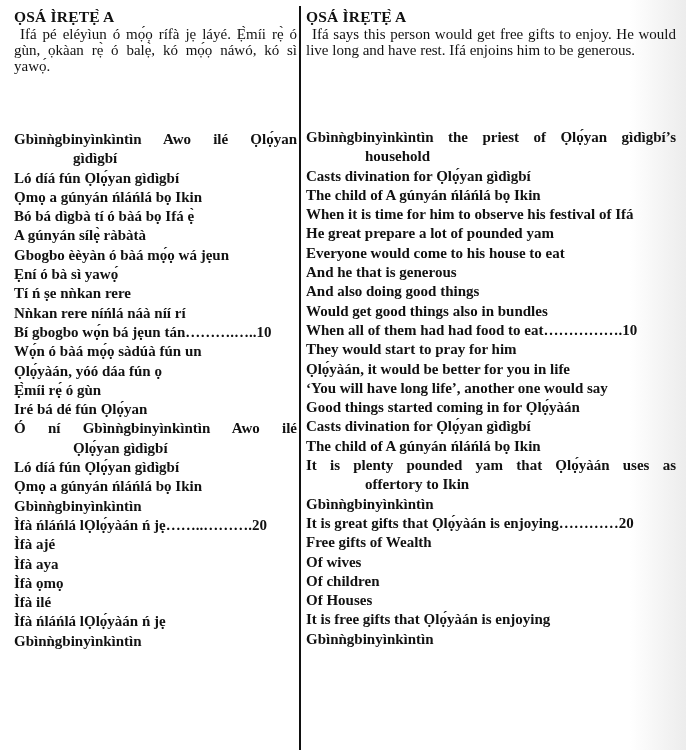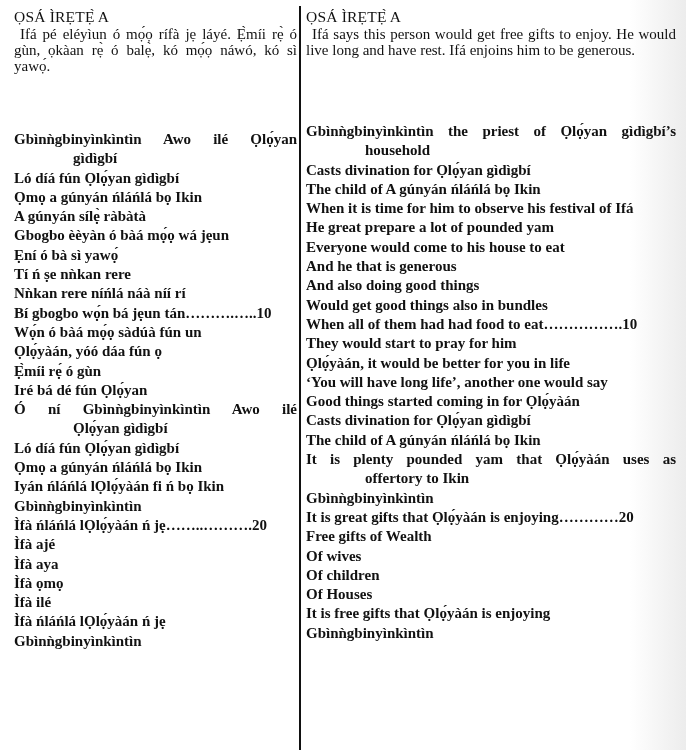--- a/index.html
+++ b/index.html
@@ -12,30 +12,30 @@
   }
   .page { position: absolute; left: 0; top: 0; width: 686px; height: 750px; }
   .divider {
     position: absolute; left: 299px; top: 6px; width: 2px; height: 744px;
     background: #111;
   }
   .col { position: absolute; top: 8px; }
   .col.left { left: 14px; width: 283px; }
   .col.right { left: 306px; width: 370px; }
   .heading {
-    font-weight: normal; font-size: 15.5px; line-height: 18px; margin: 0;
+    font-weight: bold; font-size: 15.5px; line-height: 18px; margin: 0;
     letter-spacing: 0.2px;
   }
   .summary {
     font-size: 15px; line-height: 16px; text-align: justify; margin: 0;
     text-indent: 6px;
   }
   .verses { position: absolute; }
   .left .verses { top: 122px; left: 0; width: 283px; }
-  .right .verses { top: 114px; left: 0; width: 370px; }
+  .right .verses { top: 120px; left: 0; width: 370px; }
   .line {
     font-size: 15px; line-height: 19.3px; margin: 0;
     padding-left: 59px; text-indent: -59px; text-align: justify;
     text-align-last: left;
     font-weight: bold;
   }
   .line.wrap { text-align: justify; }
   .line.wrap .first { display: block; text-align: justify; text-align-last: justify; }
 </style>
 </head>
@@ -44,34 +44,34 @@
 <div class="page">
   <div class="divider"></div>
 
   <div class="col left">
     <p class="heading">ỌSÁ ÌRẸTẸ̀  A</p>
     <p class="summary">Ifá pé eléyìun ó mọ́ọ  rífà jẹ láyé. Ẹ̀míi rẹ̀ ó gùn, ọkàan rẹ̀ ó balẹ̀, kó mọ́ọ  náwó, kó sì yawọ́.</p>
     <div class="verses">
         <p class="line wrap"><span class="first">Gbìnǹgbinyìnkìntìn    Awo    ilé    Ọlọ́yan</span><span>gìdìgbí</span></p>
         <p class="line">Ló díá fún Ọlọ́yan gìdìgbí</p>
         <p class="line">Ọmọ a gúnyán ńláńlá bọ Ikin</p>
+        <p class="line">Bó bá dìgbà tí ó bàá bọ Ifá ẹ̀</p>
         <p class="line">A gúnyán sílẹ̀ ràbàtà</p>
         <p class="line">Gbogbo èèyàn ó bàá mọ́ọ  wá jẹun</p>
         <p class="line">Ẹní ó bà sì yawọ́</p>
         <p class="line">Tí ń ṣe nǹkan rere</p>
         <p class="line">Nǹkan rere níńlá náà níí rí</p>
         <p class="line">Bí gbogbo wọ́n bá jẹun tán……….…..10</p>
         <p class="line">Wọ́n ó bàá mọ́ọ sàdúà fún un</p>
         <p class="line">Ọlọ́yàán, yóó dáa fún ọ</p>
         <p class="line">Ẹ̀míi rẹ́ ó gùn</p>
         <p class="line">Iré bá dé fún Ọlọ́yan</p>
         <p class="line wrap"><span class="first">Ó    ní    Gbìnǹgbinyìnkìntìn    Awo    ilé</span><span>Ọlọ́yan gìdìgbí</span></p>
         <p class="line">Ló díá fún Ọlọ́yan gìdìgbí</p>
         <p class="line">Ọmọ a gúnyán ńláńlá bọ Ikin</p>
-        <p class="line">Iyán ńláńlá lỌlọ́yàán fi ń bọ Ikin</p>
         <p class="line">Gbìnǹgbinyìnkìntìn</p>
         <p class="line">Ìfà ńláńlá lỌlọ́yàán ń jẹ……..……….20</p>
         <p class="line">Ìfà ajé</p>
         <p class="line">Ìfà aya</p>
         <p class="line">Ìfà ọmọ</p>
         <p class="line">Ìfà ilé</p>
         <p class="line">Ìfà ńláńlá lỌlọ́yàán ń jẹ</p>
         <p class="line">Gbìnǹgbinyìnkìntìn</p>
       </div>
   </div>

